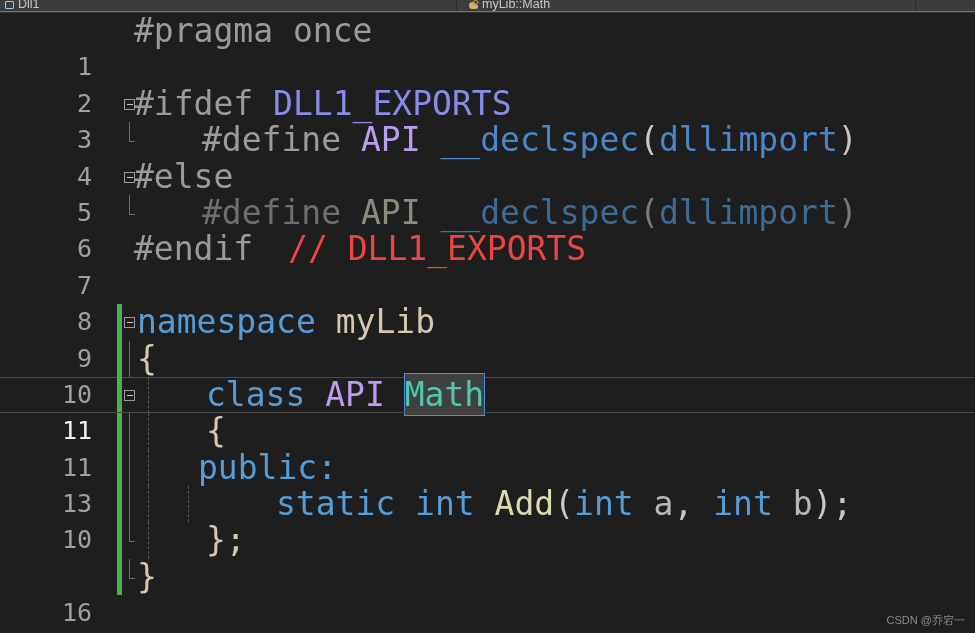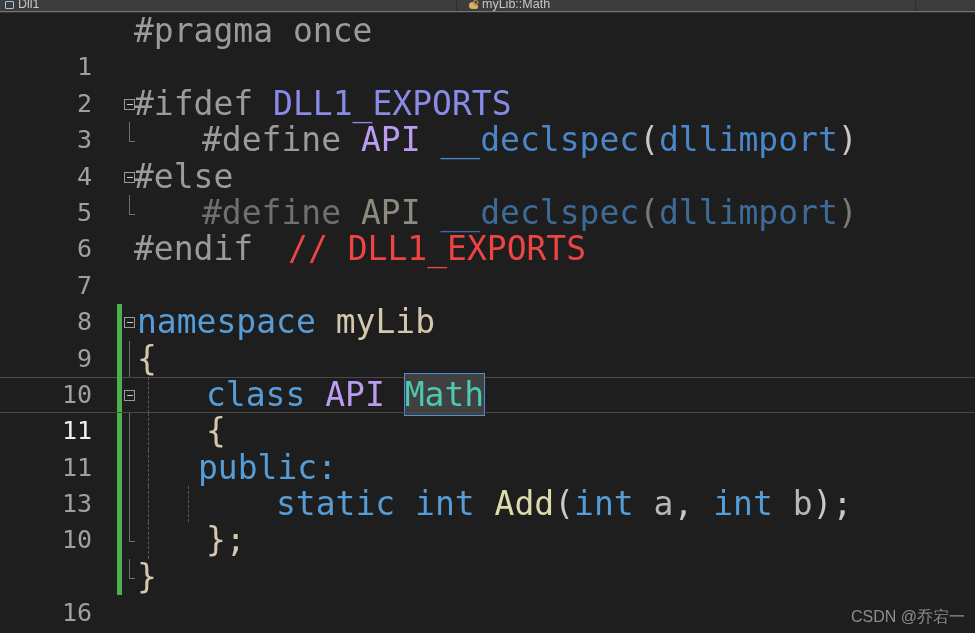--- a/index.html
+++ b/index.html
@@ -216,21 +216,21 @@
     outline: 1px solid #4a90d9;
     padding: 1px 0;
   }
 
   
   #watermark {
     position: absolute;
     right: 10px;
     bottom: 6px;
     font-family: "Liberation Sans", sans-serif;
-    font-size: 16px;
+    font-size: 11px;
     color: #8e8e8e;
     user-select: none;
     white-space: nowrap;
   }
 </style>
 </head>
 <body>
 
 <div id="nav-bar">
   <div class="nav-seg" id="nav-seg-left">

